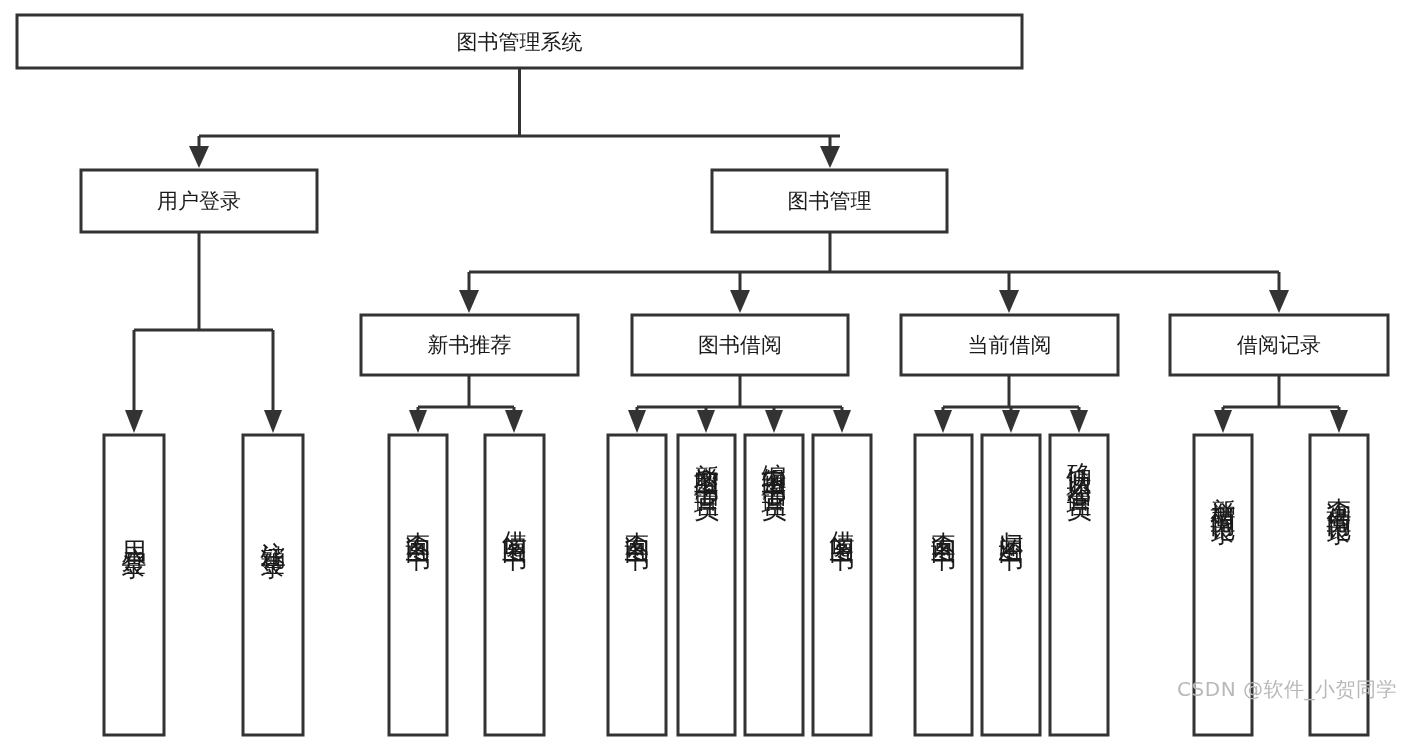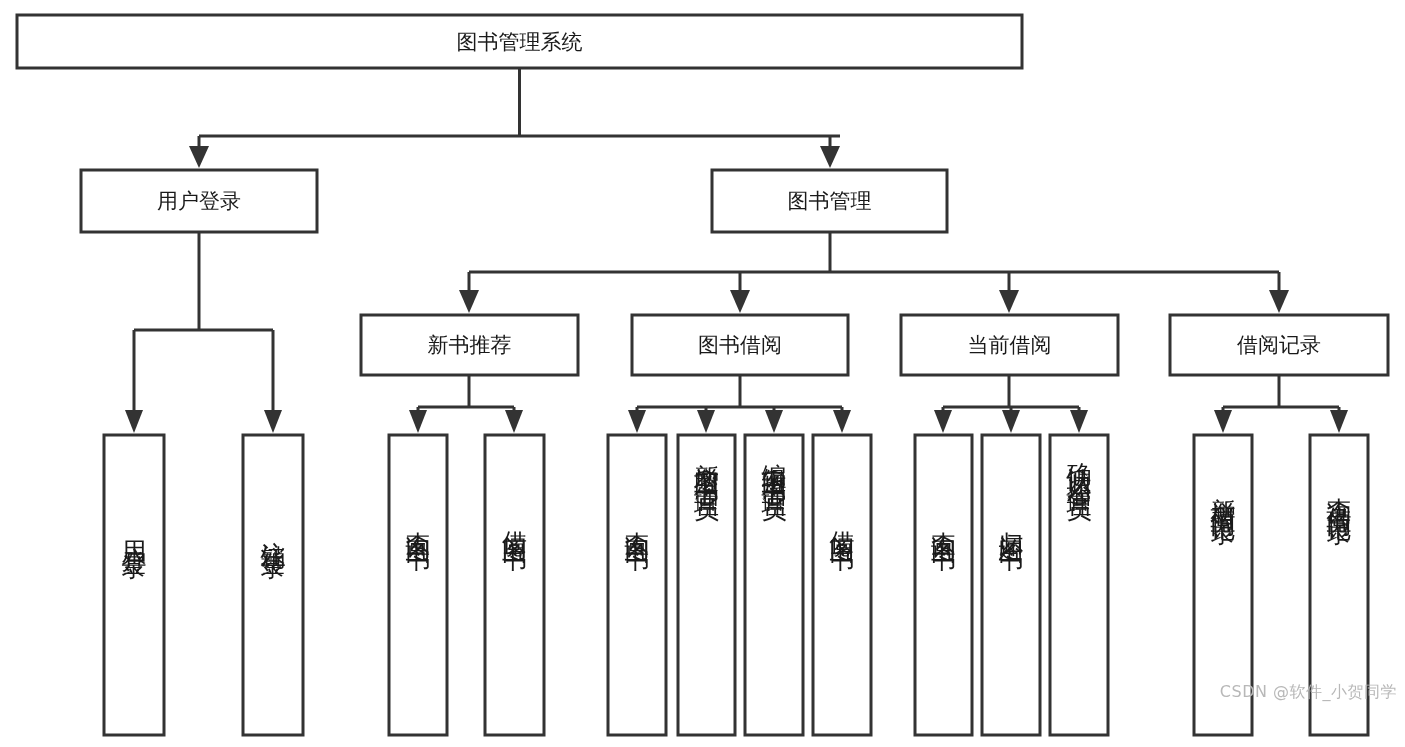--- a/index.html
+++ b/index.html
@@ -63,21 +63,21 @@
     line-height: 1;
     letter-spacing: 5px;
     color: #1a1a1a;
     white-space: nowrap;
   }
   .watermark {
     position: absolute;
     right: 8px;
     bottom: 6px;
     font-family: "DejaVu Sans", "Liberation Sans", sans-serif;
-    font-size: 16px;
+    font-size: 20px;
     color: #b8b8b8;
     white-space: nowrap;
     letter-spacing: 0.5px;
   }
 </style>
 </head>
 <body>
 
 <div id="diagram-root">
 

